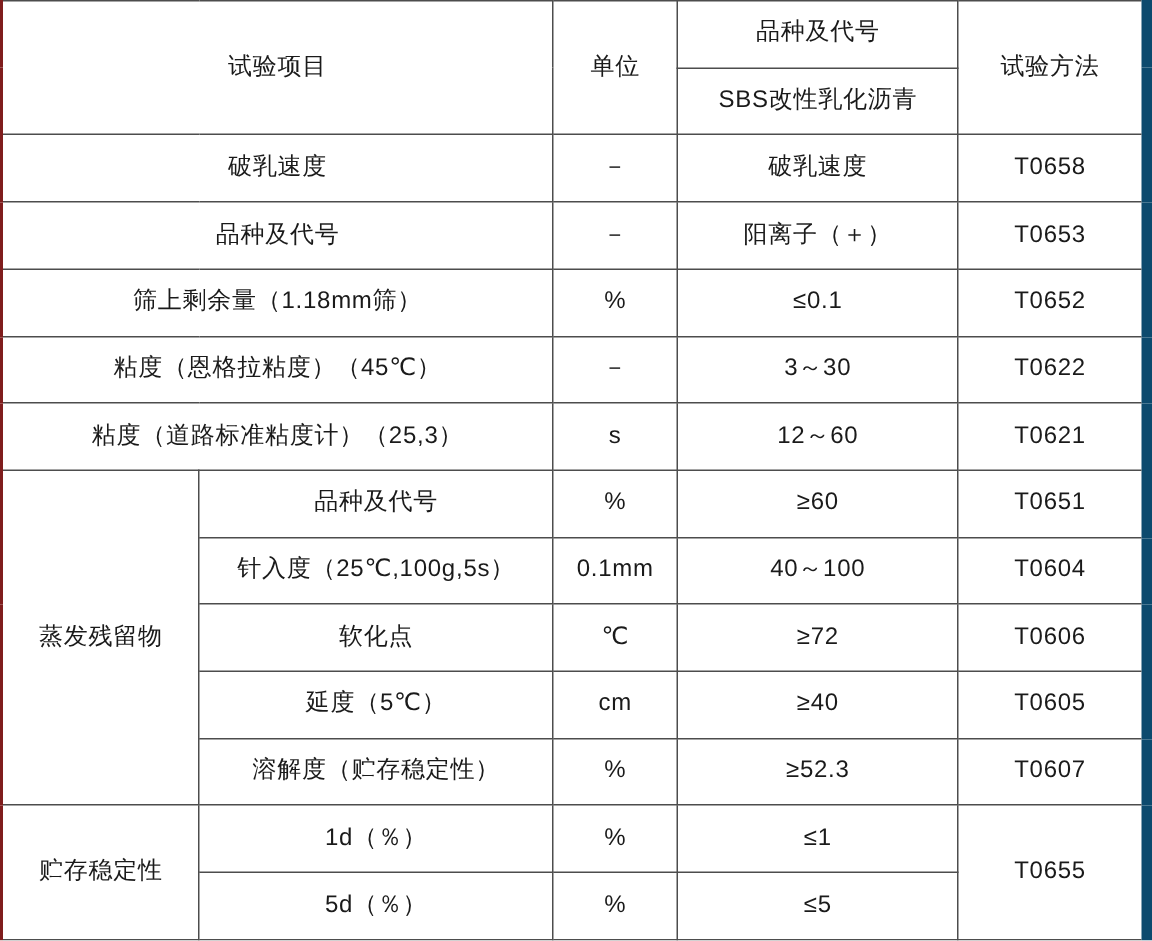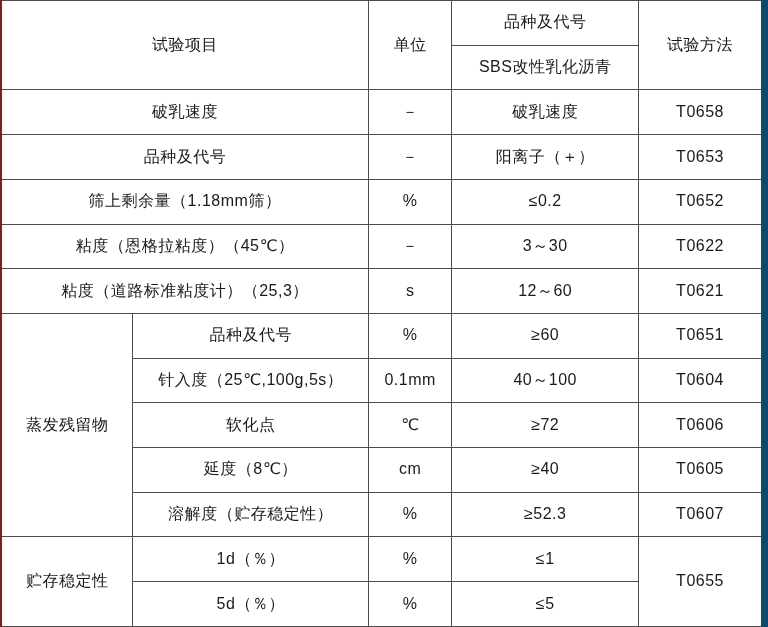--- a/index.html
+++ b/index.html
@@ -70,21 +70,21 @@
     </tr>
     <tr>
       <td class="outer-left" colspan="2">品种及代号</td>
       <td>－</td>
       <td>阳离子（＋）</td>
       <td class="outer-right">T0653</td>
     </tr>
     <tr>
       <td class="outer-left small nowrap" colspan="2">筛上剩余量（1.18mm筛）</td>
       <td>%</td>
-      <td>≤0.2</td>
+      <td>≤0.1</td>
       <td class="outer-right">T0652</td>
     </tr>
     <tr>
       <td class="outer-left small nowrap" colspan="2">粘度（恩格拉粘度）（45℃）</td>
       <td>－</td>
       <td>3～30</td>
       <td class="outer-right">T0622</td>
     </tr>
     <tr>
       <td class="outer-left small nowrap" colspan="2">粘度（道路标准粘度计）（25,3）</td>
@@ -106,21 +106,21 @@
       <td>40～100</td>
       <td class="outer-right">T0604</td>
     </tr>
     <tr>
       <td>软化点</td>
       <td>℃</td>
       <td>≥72</td>
       <td class="outer-right">T0606</td>
     </tr>
     <tr>
-      <td>延度（8℃）</td>
+      <td>延度（5℃）</td>
       <td>cm</td>
       <td>≥40</td>
       <td class="outer-right">T0605</td>
     </tr>
     <tr>
       <td>溶解度（贮存稳定性）</td>
       <td>%</td>
       <td>≥52.3</td>
       <td class="outer-right">T0607</td>
     </tr>

